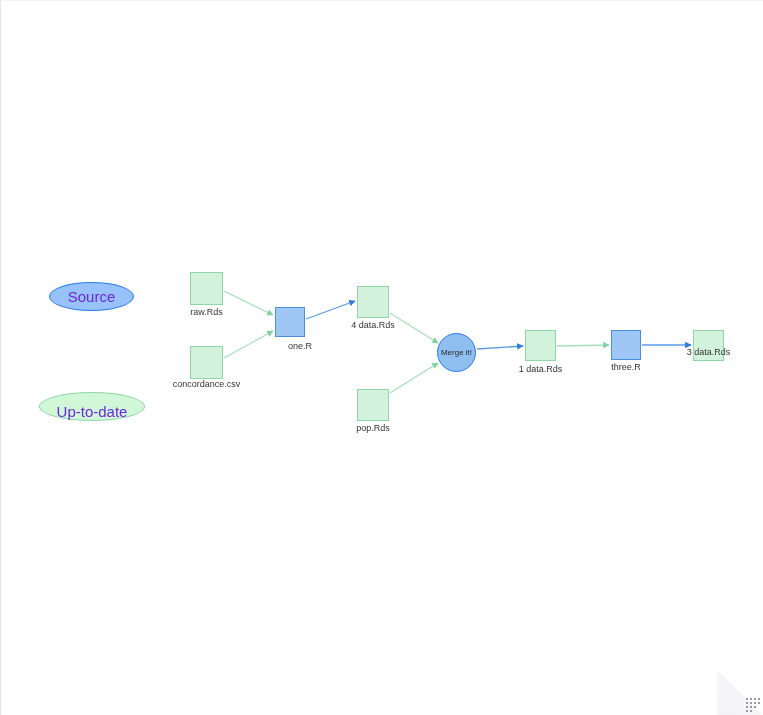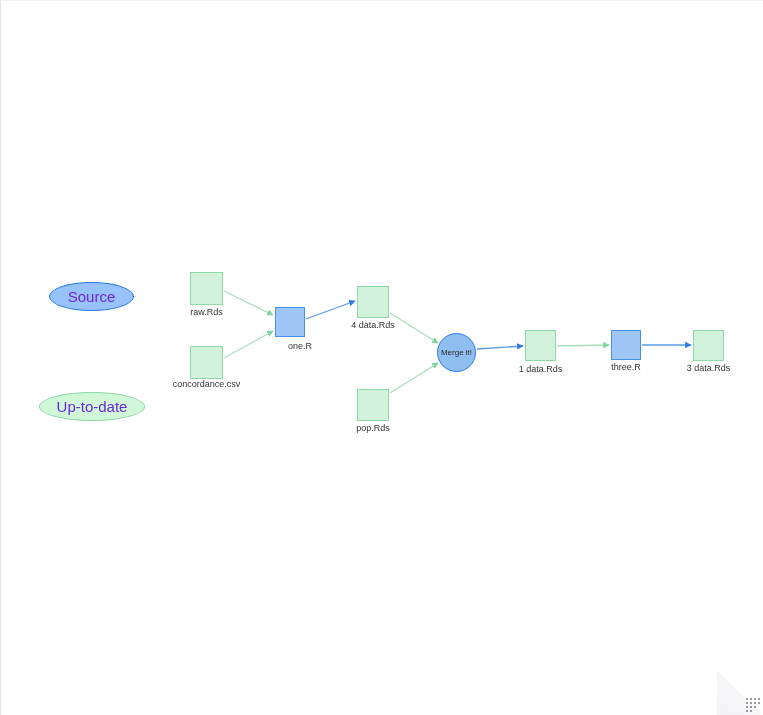--- a/index.html
+++ b/index.html
@@ -192,32 +192,32 @@
         <div class="node" style="left: 524px; top: 329px; width: 31px; height: 31px;">
           <div class="node-shape shape-box" style="width: 31px; height: 31px; background: rgb(211, 242, 220); border-color: rgb(143, 214, 168);"></div>
           <div class="node-label" style="top: 35px;">1 data.Rds</div>
         </div>
         <div class="node" style="left: 610px; top: 329px; width: 30px; height: 30px; border-radius: 12px;">
           <div class="node-shape shape-box" style="width: 30px; height: 30px; background: rgb(158, 199, 245); border-color: rgb(74, 144, 226);"></div>
           <div class="node-label" style="top: 33px;">three.R</div>
         </div>
         <div class="node" style="left: 692px; top: 329px; width: 31px; height: 31px;">
           <div class="node-shape shape-box" style="width: 31px; height: 31px; background: rgb(211, 242, 220); border-color: rgb(143, 214, 168);"></div>
-          <div class="node-label" style="top: 34px;">3 data.Rds</div>
+          <div class="node-label" style="top: 18px;">3 data.Rds</div>
         </div>
       </div>
 
     <div id="legend-group">
         <div class="legend-item" style="left: 48px; top: 281px; width: 85px; height: 29px;">
           <div class="legend-ellipse" style="width: 85px; height: 29px; background: rgb(151, 194, 252); border-color: rgb(43, 124, 233);">
             <span class="legend-text">Source</span>
           </div>
         </div>
         <div class="legend-item" style="left: 38px; top: 391px; width: 106px; height: 29px;">
-          <div class="legend-ellipse" style="width: 106px; height: 29px; background: rgb(207, 247, 216); border-color: rgb(143, 214, 168);">
+          <div class="legend-ellipse" style="width: 106px; height: 29px; background: rgb(207, 247, 216); border-color: rgb(143, 214, 168); align-items: flex-end;">
             <span class="legend-text">Up-to-date</span>
           </div>
         </div>
       </div>
 
   </div>
 
   <div id="grip-diag"></div>
   <div id="resize-grip" title="Drag to resize">
       <i class="dot" style="right: 10px; bottom: 2px;"></i>

